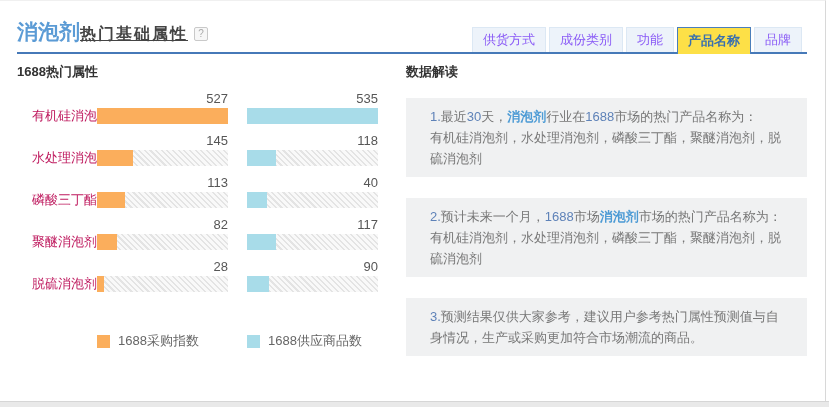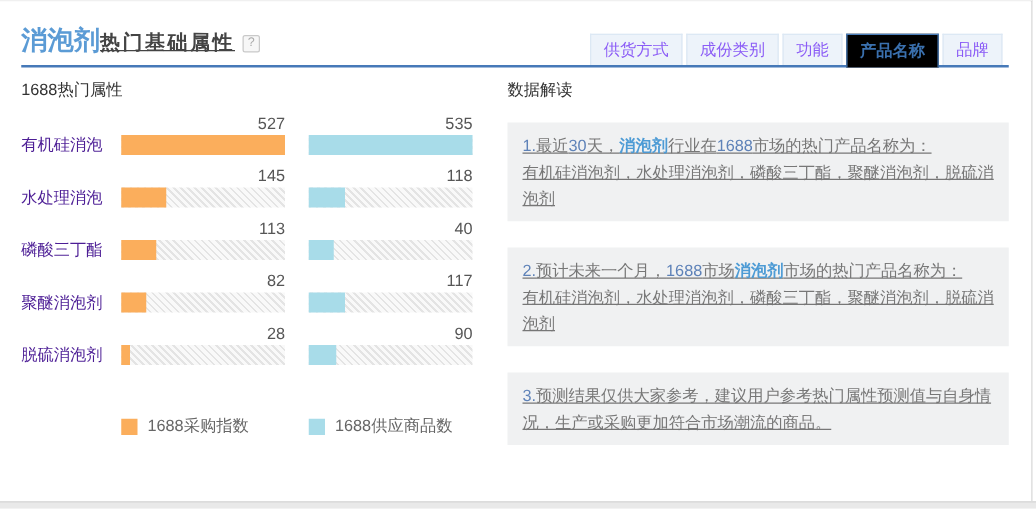--- a/index.html
+++ b/index.html
@@ -15,44 +15,44 @@
   .title-keyword { font-size:21px; font-weight:bold; color:#5B9BD5; }
   .title-rest { font-size:16px; font-weight:bold; color:#444; letter-spacing:2px;text-decoration:underline; }
   .help-icon { display:inline-block; width:14px; height:14px; line-height:12px; text-align:center;
           border:1px solid #c9c9c9; border-radius:2px; color:#aaa; background:#f7f7f7;
           font-size:10px; margin-left:6px; vertical-align:2px; cursor:pointer; }
   .header-line { position:absolute; left:17px; top:51px; width:790px; height:2px; background:#4679B8; }
 
   .tabs { position:absolute; top:26px; right:23px; display:flex; align-items:flex-start; gap:3px; z-index:3; }
   .tab { height:25px; line-height:23px; padding:0 10px; font-size:13px; color:#8b5cf6;
          background:#EDF3FA; border:1px solid #DCE8F4; border-bottom:none; cursor:pointer; white-space:nowrap; }
-  .tab.active { height:27px; line-height:25px; background:#000000; color:#3A70AE; font-weight:bold;
+  .tab.active { height:27px; line-height:25px; background:#fde047; color:#3A70AE; font-weight:bold;
          border:1px solid #4A7EBB; border-bottom:none; }
 
   
   .left { position:absolute; left:17px; top:63px; width:375px; }
-  .section-heading { font-size:13px; font-weight:normal; color:#333; height:16px; line-height:16px; }
+  .section-heading { font-size:13px; font-weight:bold; color:#333; height:16px; line-height:16px; }
   .chart { margin-top:12px; }
   .chart-row { display:flex; align-items:flex-end; margin-bottom:10px; }
-  .row-label { width:80px; font-size:13px; color:#4c1d95; height:17px; line-height:17px; white-space:nowrap; }
+  .row-label { width:80px; font-size:13px; color:#be185d; height:17px; line-height:17px; white-space:nowrap;text-align:right; }
   .bar-group { width:131px; }
   .bar-group.second { margin-left:19px; }
   .bar-value { text-align:right; font-size:13px; color:#565656; height:13px; line-height:13px; margin-bottom:3px; }
   .bar-track { position:relative; height:16px;
          background:repeating-linear-gradient(45deg,#e4e4e4 0,#e4e4e4 1.5px,#f9f9f9 1.5px,#f9f9f9 4px); }
   .bar { position:absolute; left:0; top:0; bottom:0; }
 
   .legend-row { position:relative; height:14px; margin-top:24px; }
   .legend-item { position:absolute; top:16px; display:flex; align-items:center; font-size:13px; color:#666; white-space:nowrap; }
   .legend-swatch { width:13px; height:13px; margin-right:8px; }
 
   
   .right { position:absolute; left:406px; top:63px; width:401px; }
-  .info-box { background:#F0F1F2; padding:8px 12px; font-size:13px; line-height:21px;
-         color:#777; margin-top:21px;text-decoration:underline; }
+  .info-box { background:#F0F1F2; padding:8px 24px; font-size:13px; line-height:21px;
+         color:#777; margin-top:21px; }
   .info-box.first { margin-top:18px; }
   .seg-num { color:#5E82B8; }
   .seg-kw { color:#4D9BD5; font-weight:bold; }
 </style>
 </head>
 <body>
 
 <div class="stage">
   <div class="card">
 

